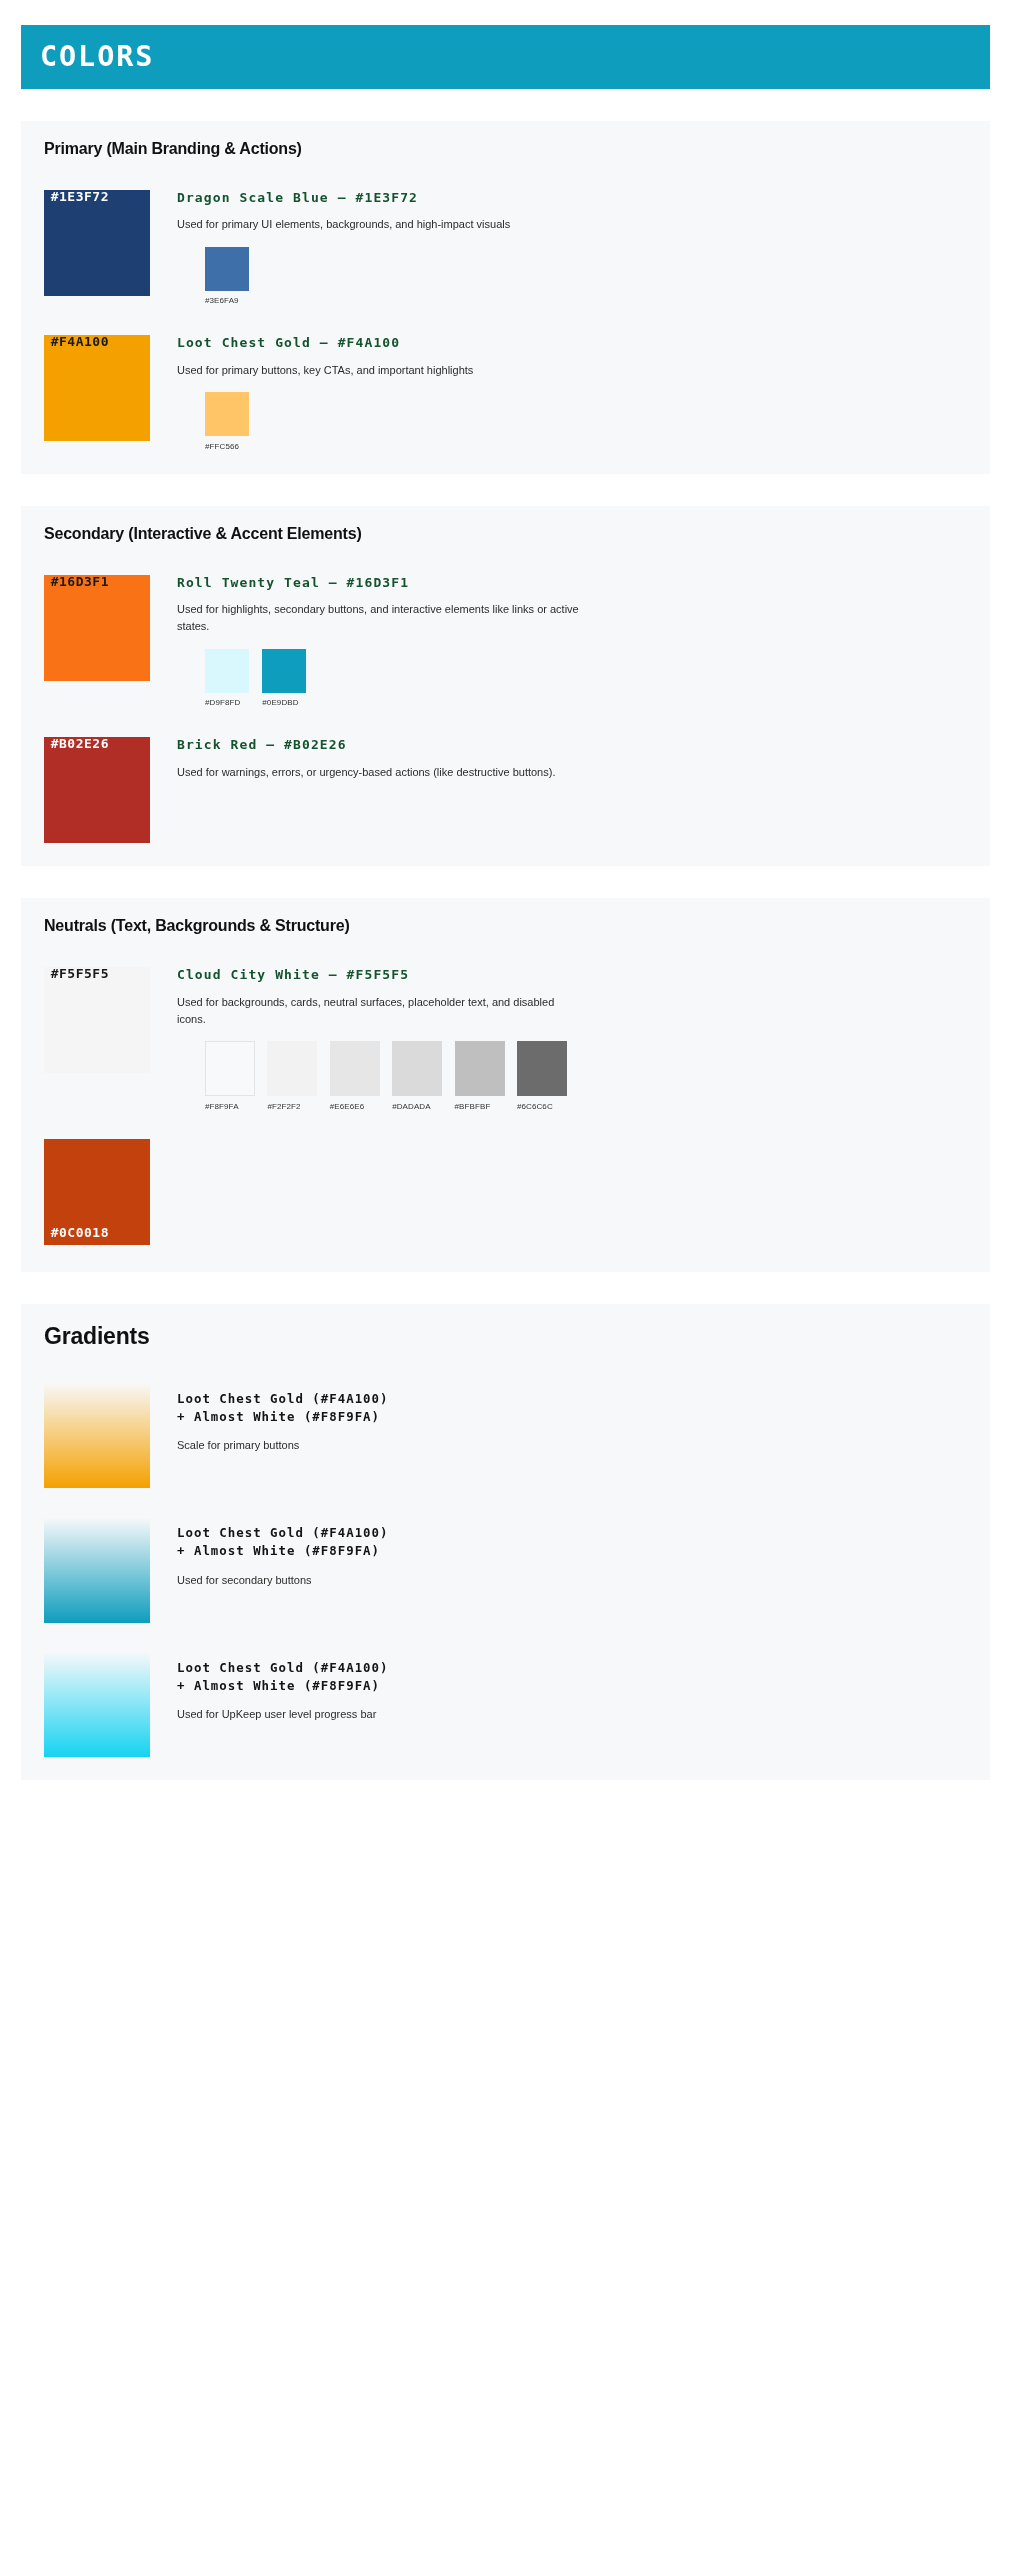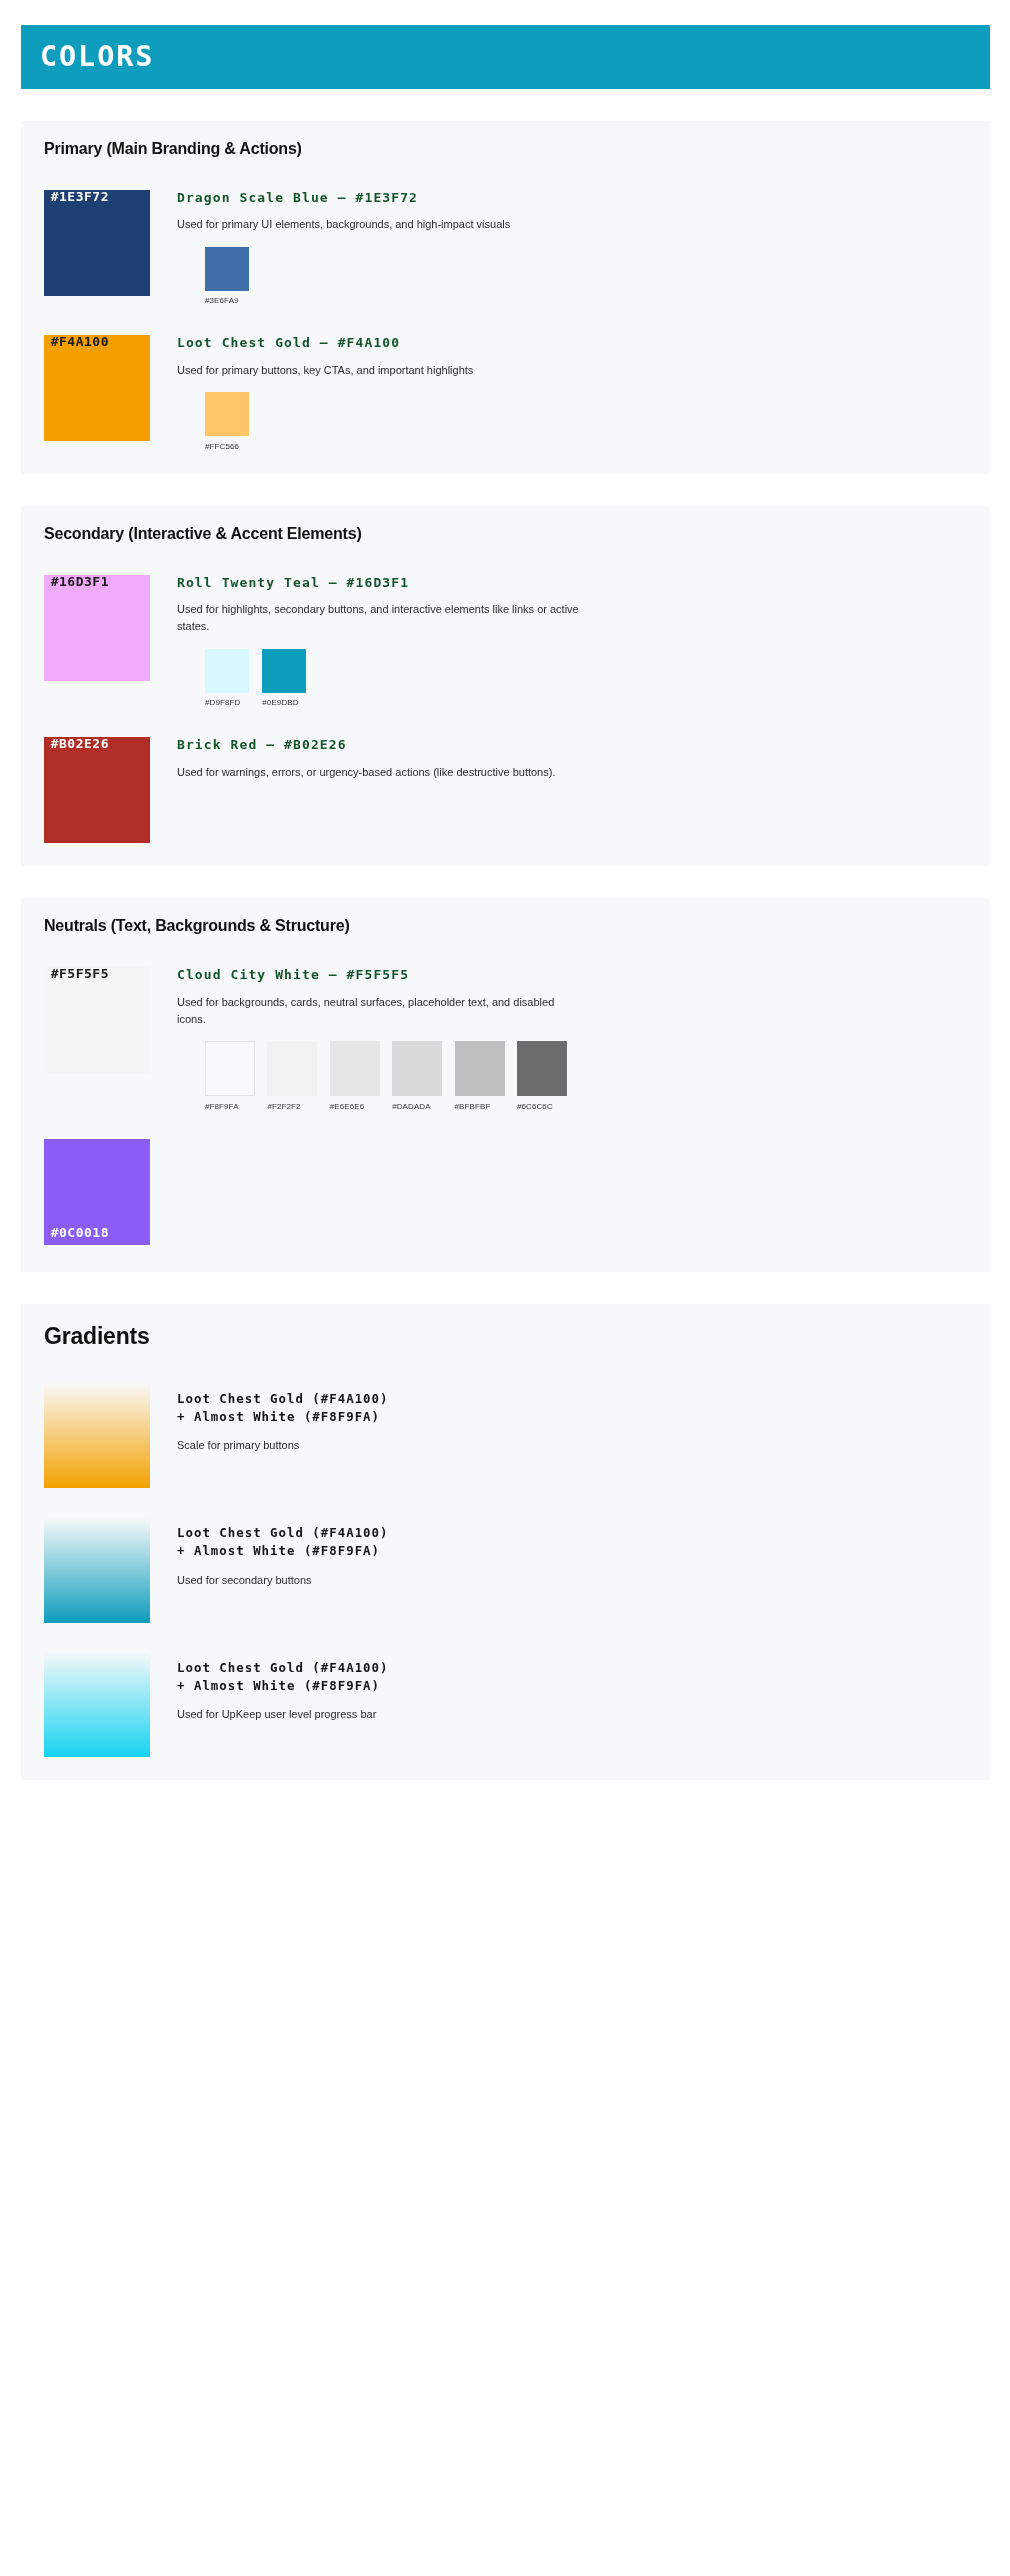--- a/index.html
+++ b/index.html
@@ -196,21 +196,21 @@
                 <div class="tint-label">#FFC566</div>
               </div>
             </div>
           </div>
         </div>
       </div>
       <div class="section-gap"></div>
       <div class="section">
         <div class="section-title">Secondary (Interactive &amp; Accent Elements)</div>
         <div class="color-row first">
-          <div class="main-swatch" style="background: #f0abfc; height: 106px;">
+          <div class="main-swatch" style="background: #f97316; height: 106px;">
             <span class="swatch-hex dark">#16D3F1</span>
           </div>
           <div class="color-info">
             <div class="color-name">Roll Twenty Teal – #16D3F1</div>
             <div class="color-desc">Used for highlights, secondary buttons, and interactive elements like links or active states.</div>
             <div class="tints">
               <div class="tint">
                 <div class="tint-chip" style="background: rgb(217, 248, 253);"></div>
                 <div class="tint-label">#D9F8FD</div>
               </div>
@@ -263,21 +263,21 @@
                 <div class="tint-label">#BFBFBF</div>
               </div>
               <div class="tint">
                 <div class="tint-chip" style="background: rgb(108, 108, 108);"></div>
                 <div class="tint-label">#6C6C6C</div>
               </div>
             </div>
           </div>
         </div>
         <div class="solo-swatch-row">
-          <div class="solo-swatch" style="background: #8b5cf6;">
+          <div class="solo-swatch" style="background: #c2410c;">
             <span class="swatch-hex light">#0C0018</span>
           </div>
         </div>
       </div>
     </div>
 
   <div class="section-gap"></div>
 
   <div class="section">
     <div class="section-title big">Gradients</div>

